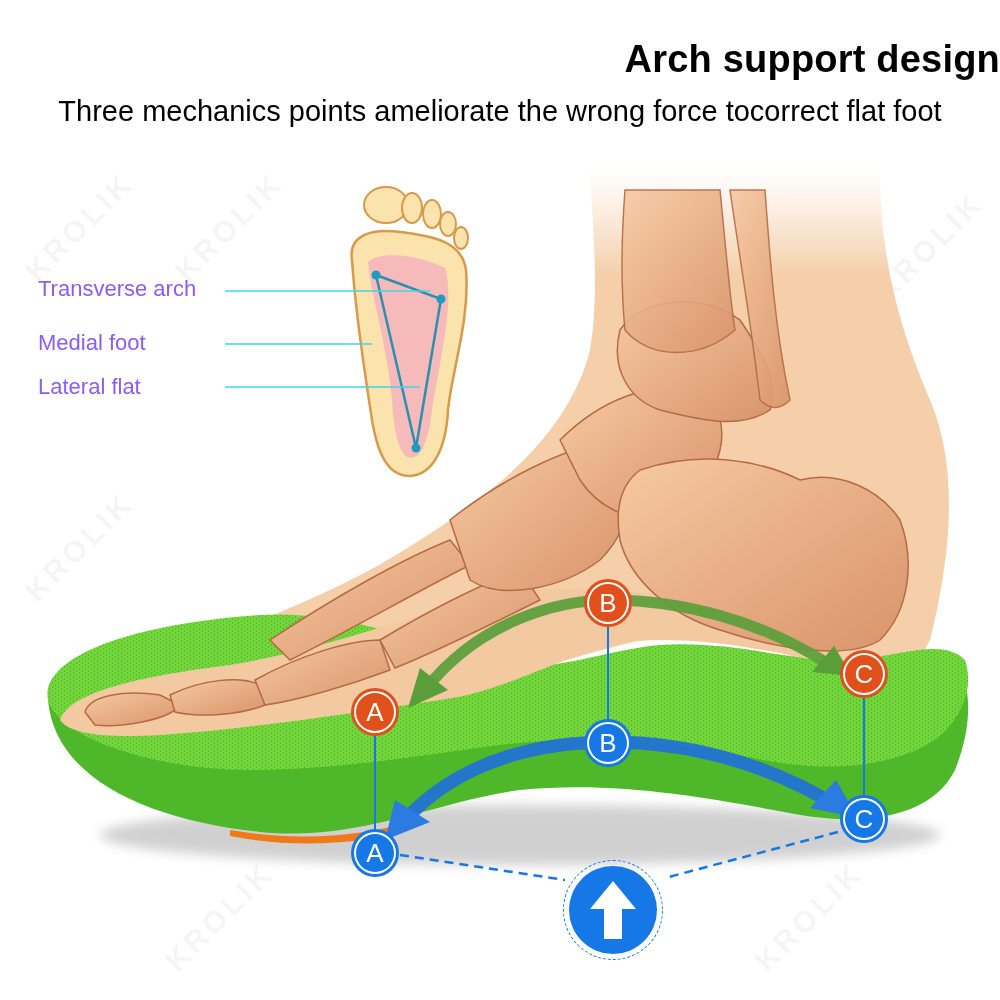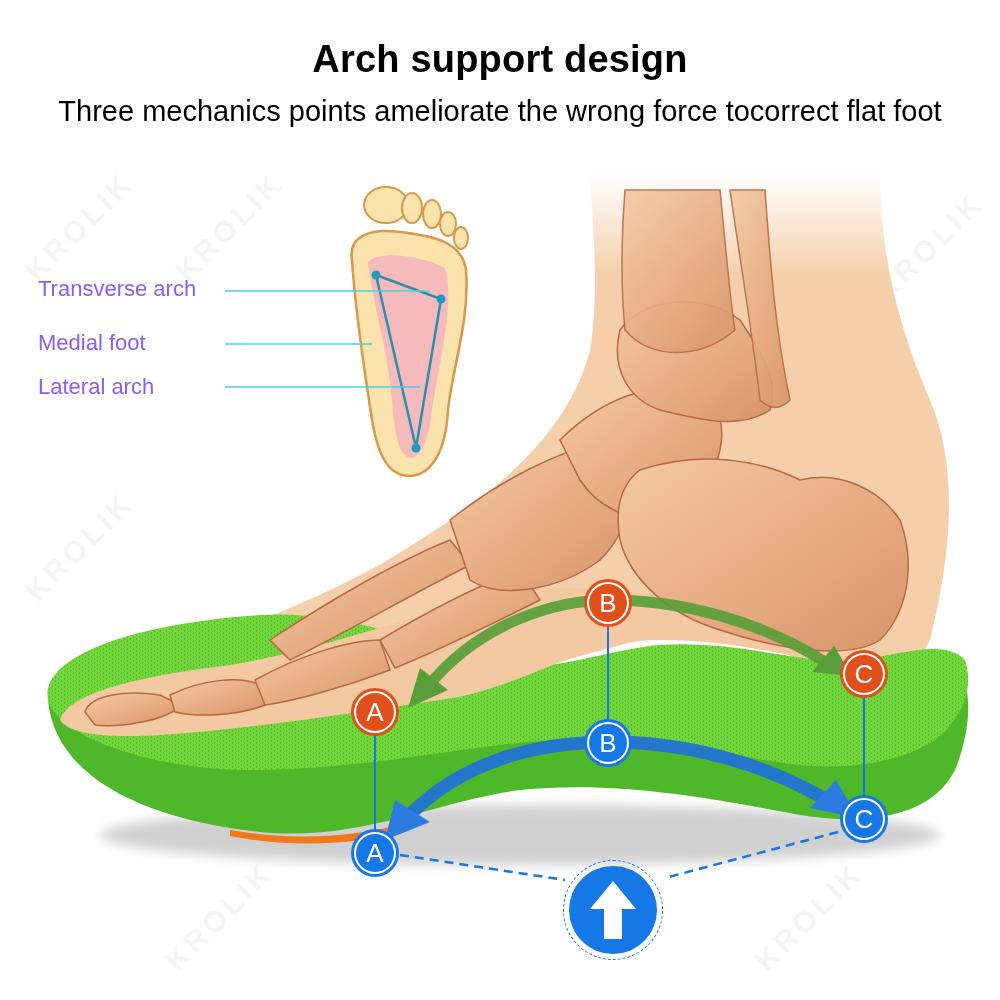--- a/index.html
+++ b/index.html
@@ -1,17 +1,17 @@
 <!DOCTYPE html>
 <html><head>
 <meta charset="utf-8">
 <style>
   html, body { margin: 0; padding: 0; background: #ffffff; }
   body { width: 1000px; height: 1000px; position: relative; overflow: hidden; font-family: "Liberation Sans", "DejaVu Sans", sans-serif; }
-  .title { position: absolute; top: 38px; left: 0; width: 1000px; text-align: center; font-size: 38px; font-weight: bold; color: #000; letter-spacing: 0.2px; }
+  .title { position: absolute; top: 38px; left: 0; width: 1000px; text-align: right; font-size: 38px; font-weight: bold; color: #000; letter-spacing: 0.2px; }
   .subtitle { position: absolute; top: 95px; left: 0; width: 1000px; text-align: center; font-size: 29px; color: #000; white-space: nowrap; }
   .arch-label { position: absolute; left: 38px; font-size: 22px; color: #8b5cf6; }
   svg.scene { position: absolute; left: 0; top: 0; }
   .marker { position: absolute; width: 42px; height: 42px; border-radius: 50%; display: flex; align-items: center; justify-content: center; color: #fff; font-size: 26px; box-sizing: border-box; }
   .marker.orange { background: #e1501a; box-shadow: 0 0 0 2px #fff inset, 0 0 0 3px #e1501a; }
   .marker.blue { background: #1677e6; box-shadow: 0 0 0 2px #fff inset, 0 0 0 3px #1677e6; }
   .up-button { position: absolute; left: 563px; top: 860px; width: 100px; height: 100px; border-radius: 50%; border: 1.5px dashed #1677e6; box-sizing: border-box; display: flex; align-items: center; justify-content: center; }
   .up-inner { width: 88px; height: 88px; border-radius: 50%; background: #1677e6; display: flex; align-items: center; justify-content: center; }
   .watermark { position: absolute; color: rgba(0,0,0,0.04); font-size: 30px; font-weight: bold; transform: rotate(-45deg); letter-spacing: 4px; pointer-events: none; }
 </style>
@@ -111,21 +111,21 @@
   <line x1="375" y1="733" x2="375" y2="832" stroke="#1677e6" stroke-width="2"></line>
   <line x1="608" y1="623" x2="608" y2="722" stroke="#1677e6" stroke-width="2"></line>
   <line x1="864" y1="697" x2="864" y2="800" stroke="#1677e6" stroke-width="2"></line>
 
   <line x1="400" y1="855" x2="565" y2="880" stroke="#1677e6" stroke-width="2.5" stroke-dasharray="9,6"></line>
   <line x1="838" y1="832" x2="665" y2="878" stroke="#1677e6" stroke-width="2.5" stroke-dasharray="9,6"></line>
 </svg>
 
 <div class="arch-label" style="top:276px;">Transverse arch</div>
 <div class="arch-label" style="top:330px;">Medial foot</div>
-<div class="arch-label" style="top:374px;">Lateral arch</div>
+<div class="arch-label" style="top:374px;">Lateral flat</div>
 
 <div class="marker orange" style="left:354px;top:691px;">
     <span>A</span>
   </div>
 <div class="marker orange" style="left:587px;top:582px;">
     <span>B</span>
   </div>
 <div class="marker orange" style="left:843px;top:653px;">
     <span>C</span>
   </div>

